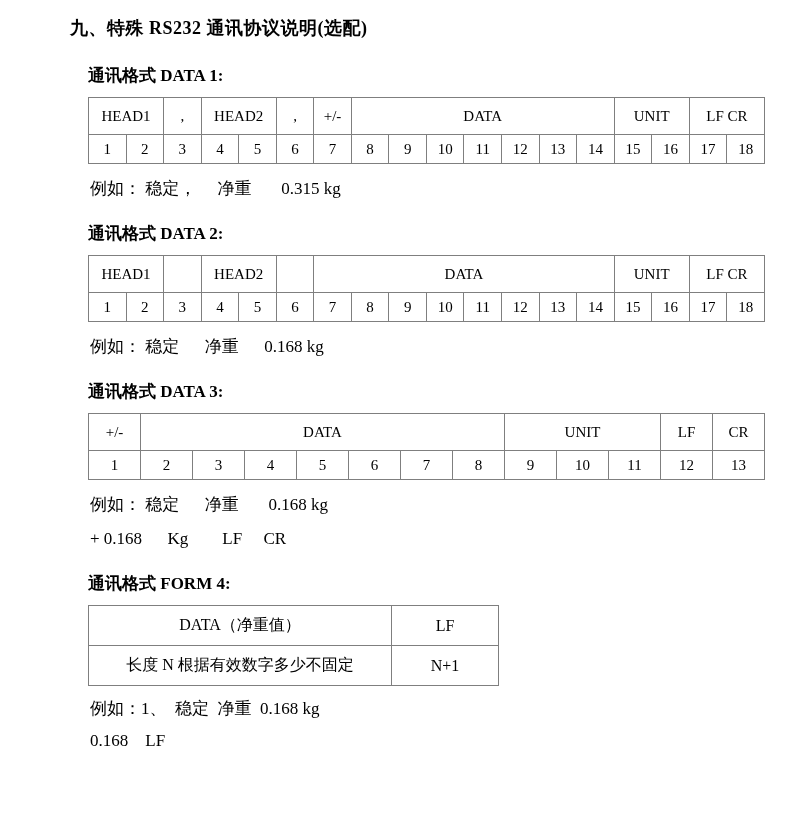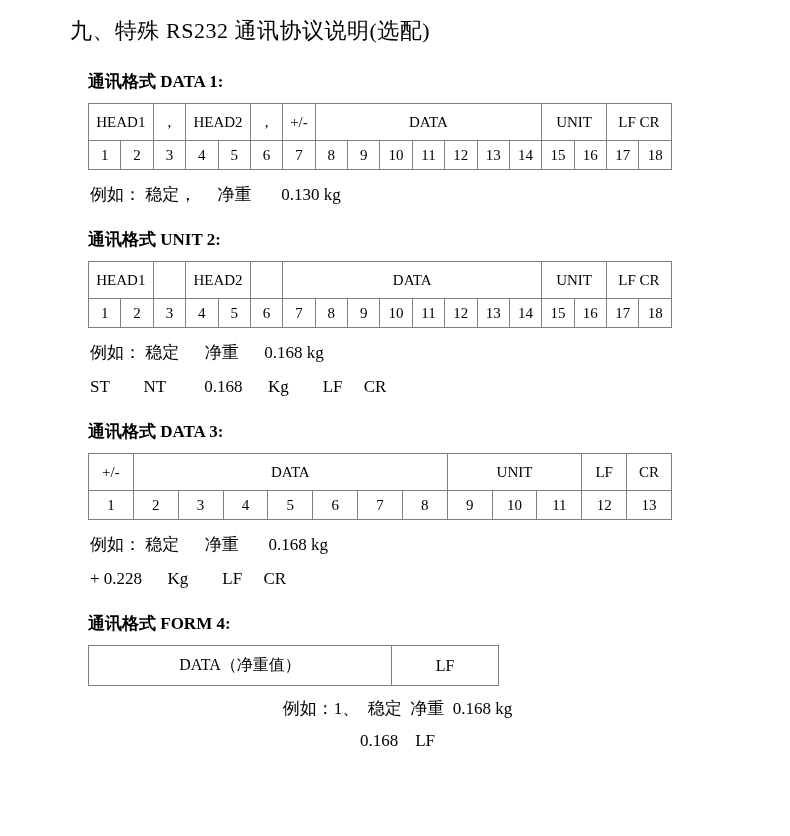--- a/index.html
+++ b/index.html
@@ -10,58 +10,58 @@
     font-family: "Liberation Serif", serif;
   }
   .page {
     width: 790px;
     min-height: 836px;
     background: #ffffff;
     box-sizing: border-box;
     padding: 8px 0 10px 0;
   }
   .title {
-    font-size: 22px;
-    font-weight: normal;
+    font-size: 18px;
+    font-weight: bold;
     margin: 8px 0 20px 70px;
     letter-spacing: 0.5px;
   }
   .section {
     margin-left: 88px;
     margin-right: 85px;
   }
   .form-heading {
     font-size: 17px;
     font-weight: bold;
     margin: 24px 0 10px 0;
   }
   table {
     border-collapse: collapse;
     table-layout: fixed;
   }
-  .t18, .t13 { width: 584px; padding-left: 24px; }
+  .t18, .t13 { width: 677px; padding-left: 24px; }
   .t4 { width: 410px; }
   td {
     border: 1px solid #7f7f7f;
     text-align: center;
     vertical-align: middle;
     font-size: 15px;
     padding: 0;
     overflow: hidden;
   }
   tr.hdr td { height: 36px; }
   tr.num td { height: 28px; }
   .t4 td { height: 39px; font-size: 16px; }
   .example {
     white-space: pre;
     font-size: 17px;
     margin: 15px 0 15px 2px;
     line-height: 19px;
   }
-  .example.tight { margin: 13px 0 13px 2px; text-align: center; }
+  .example.tight { margin: 13px 0 13px 2px; }
 </style>
 </head>
 <body>
 
 <div class="page">
 
   <h1 class="title">九、特殊 RS232 通讯协议说明(选配)</h1>
 
   <section class="section">
     <h2 class="form-heading">通讯格式 DATA 1:</h2>
@@ -112,25 +112,25 @@
             <td>12</td>
             <td>13</td>
             <td>14</td>
             <td>15</td>
             <td>16</td>
             <td>17</td>
             <td>18</td>
           </tr>
     </tbody>
       </table>
-    <p class="example">例如： 稳定，     净重       0.130 kg</p>
-  </section>
-
-  <section class="section">
-    <h2 class="form-heading">通讯格式 UNIT 2:</h2>
+    <p class="example">例如： 稳定，     净重       0.315 kg</p>
+  </section>
+
+  <section class="section">
+    <h2 class="form-heading">通讯格式 DATA 2:</h2>
     <table class="t18">
       <colgroup>
         <col>
           <col>
           <col>
           <col>
           <col>
           <col>
           <col>
           <col>
@@ -171,21 +171,20 @@
             <td>13</td>
             <td>14</td>
             <td>15</td>
             <td>16</td>
             <td>17</td>
             <td>18</td>
           </tr>
     </tbody>
       </table>
     <p class="example">例如： 稳定      净重      0.168 kg</p>
-    <p class="example">ST        NT         0.168      Kg        LF     CR</p>
   </section>
 
   <section class="section">
     <h2 class="form-heading">通讯格式 DATA 3:</h2>
     <table class="t13">
       <colgroup>
         <col>
           <col>
           <col>
           <col>
@@ -218,35 +217,39 @@
             <td>8</td>
             <td>9</td>
             <td>10</td>
             <td>11</td>
             <td>12</td>
             <td>13</td>
           </tr>
     </tbody>
       </table>
     <p class="example">例如： 稳定      净重       0.168 kg</p>
-    <p class="example">+ 0.228      Kg        LF     CR</p>
+    <p class="example">+ 0.168      Kg        LF     CR</p>
   </section>
 
   <section class="section">
     <h2 class="form-heading">通讯格式 FORM 4:</h2>
     <table class="t4">
       <colgroup>
         <col style="width:303px">
           <col style="width:107px">
       </colgroup>
       <tbody>
           <tr>
         <td>DATA（净重值）</td>
         <td>LF</td>
       </tr>
+      <tr>
+        <td>长度 N 根据有效数字多少不固定</td>
+        <td>N+1</td>
+      </tr>
     </tbody>
       </table>
     <p class="example tight">例如：1、  稳定  净重  0.168 kg</p>
     <p class="example tight">0.168    LF</p>
 
   </section>
 
 </div>
 
 </body></html>

